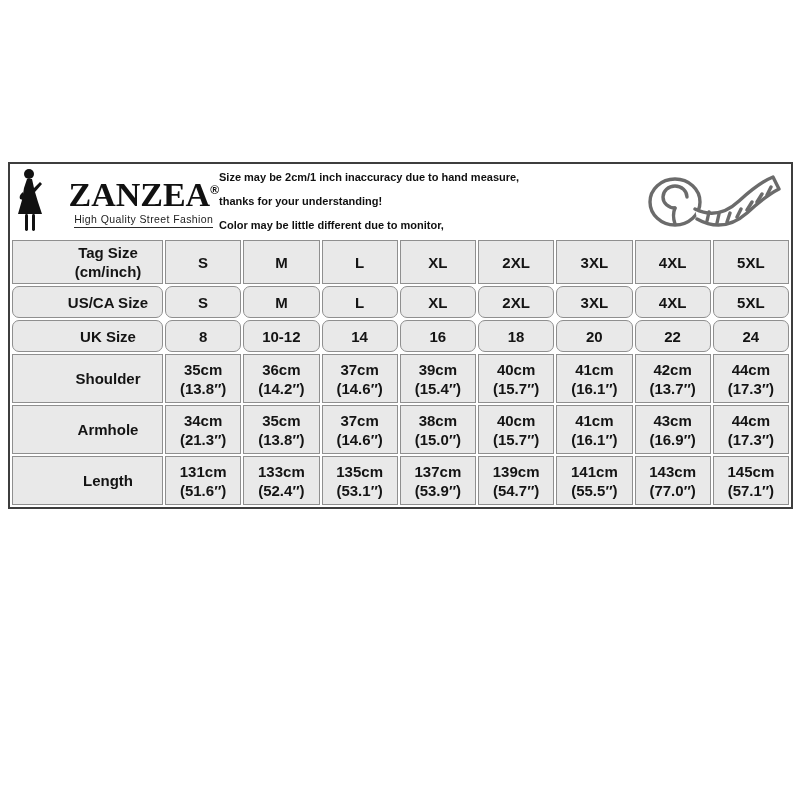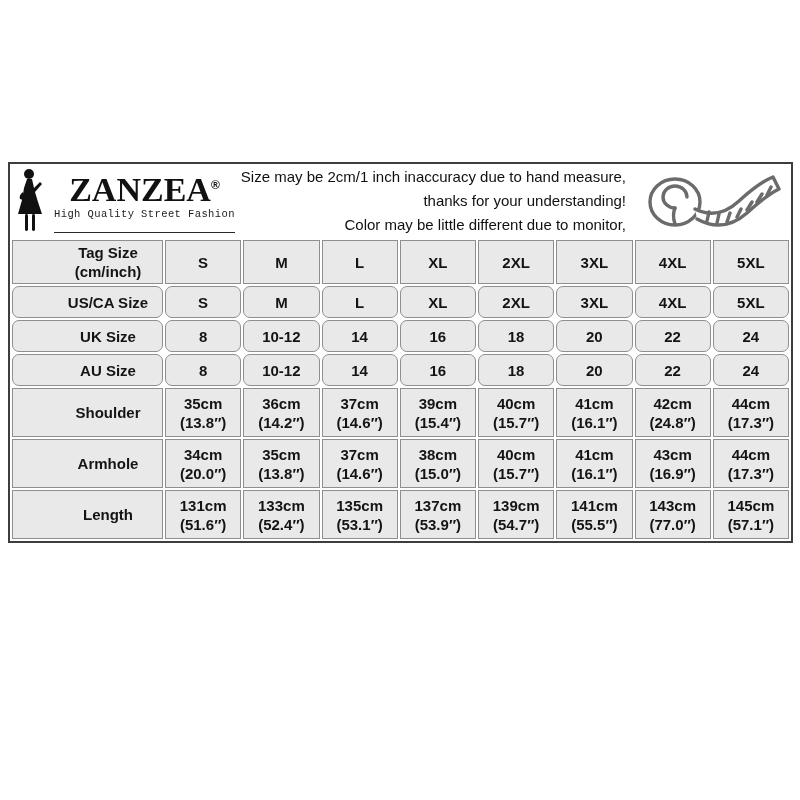--- a/index.html
+++ b/index.html
@@ -20,24 +20,24 @@
     padding-left:4px;
   }
   .brand-text{display:flex;flex-direction:column;align-items:center;}
   .brand-name{
     font-family:"Liberation Serif", serif;font-weight:700;font-size:34px;
     line-height:32px;letter-spacing:0px;color:#111;white-space:nowrap;
   }
   .brand-reg{font-size:12px;vertical-align:super;font-family:"Liberation Sans",sans-serif;}
   .brand-tagline{
     font-size:10.5px;font-weight:400;letter-spacing:.4px;color:#222;
-    border-bottom:1.5px solid #2a2a2a;padding-bottom:12px;margin-top:1px;white-space:nowrap;font-family:Liberation Mono, monospace;
+    border-bottom:1.5px solid #2a2a2a;padding-bottom:2px;margin-top:1px;white-space:nowrap;
   }
   .notice{
-    flex:1;text-align:right;font-weight:400;font-size:15px;line-height:24px;color:#101010;
+    flex:1;text-align:left;font-weight:700;font-size:11px;line-height:24px;color:#101010;
   }
   .tape{flex:0 0 165px;display:flex;align-items:center;justify-content:center;}
   
   table.size{
     width:100%;table-layout:fixed;border-collapse:separate;border-spacing:2px;
     background:#ffffff;font-weight:700;
   }
   table.size td{
     border:1px solid #8f8f8f;background:#e9e9e9;text-align:center;vertical-align:middle;
     font-size:15px;line-height:19px;white-space:pre-line;padding:2px 1px;
@@ -125,54 +125,43 @@
           <td>UK Size</td>
           <td>8</td>
           <td>10-12</td>
           <td>14</td>
           <td>16</td>
           <td>18</td>
           <td>20</td>
           <td>22</td>
           <td>24</td>
         </tr>
-        <tr class="row-3">
-          <td>AU Size</td>
-          <td>8</td>
-          <td>10-12</td>
-          <td>14</td>
-          <td>16</td>
-          <td>18</td>
-          <td>20</td>
-          <td>22</td>
-          <td>24</td>
-        </tr>
         <tr class="row-4">
           <td>Shoulder</td>
           <td>35cm
 (13.8″)</td>
           <td>36cm
 (14.2″)</td>
           <td>37cm
 (14.6″)</td>
           <td>39cm
 (15.4″)</td>
           <td>40cm
 (15.7″)</td>
           <td>41cm
 (16.1″)</td>
           <td>42cm
-(24.8″)</td>
+(13.7″)</td>
           <td>44cm
 (17.3″)</td>
         </tr>
         <tr class="row-7">
           <td>Armhole</td>
           <td>34cm
-(20.0″)</td>
+(21.3″)</td>
           <td>35cm
 (13.8″)</td>
           <td>37cm
 (14.6″)</td>
           <td>38cm
 (15.0″)</td>
           <td>40cm
 (15.7″)</td>
           <td>41cm
 (16.1″)</td>

